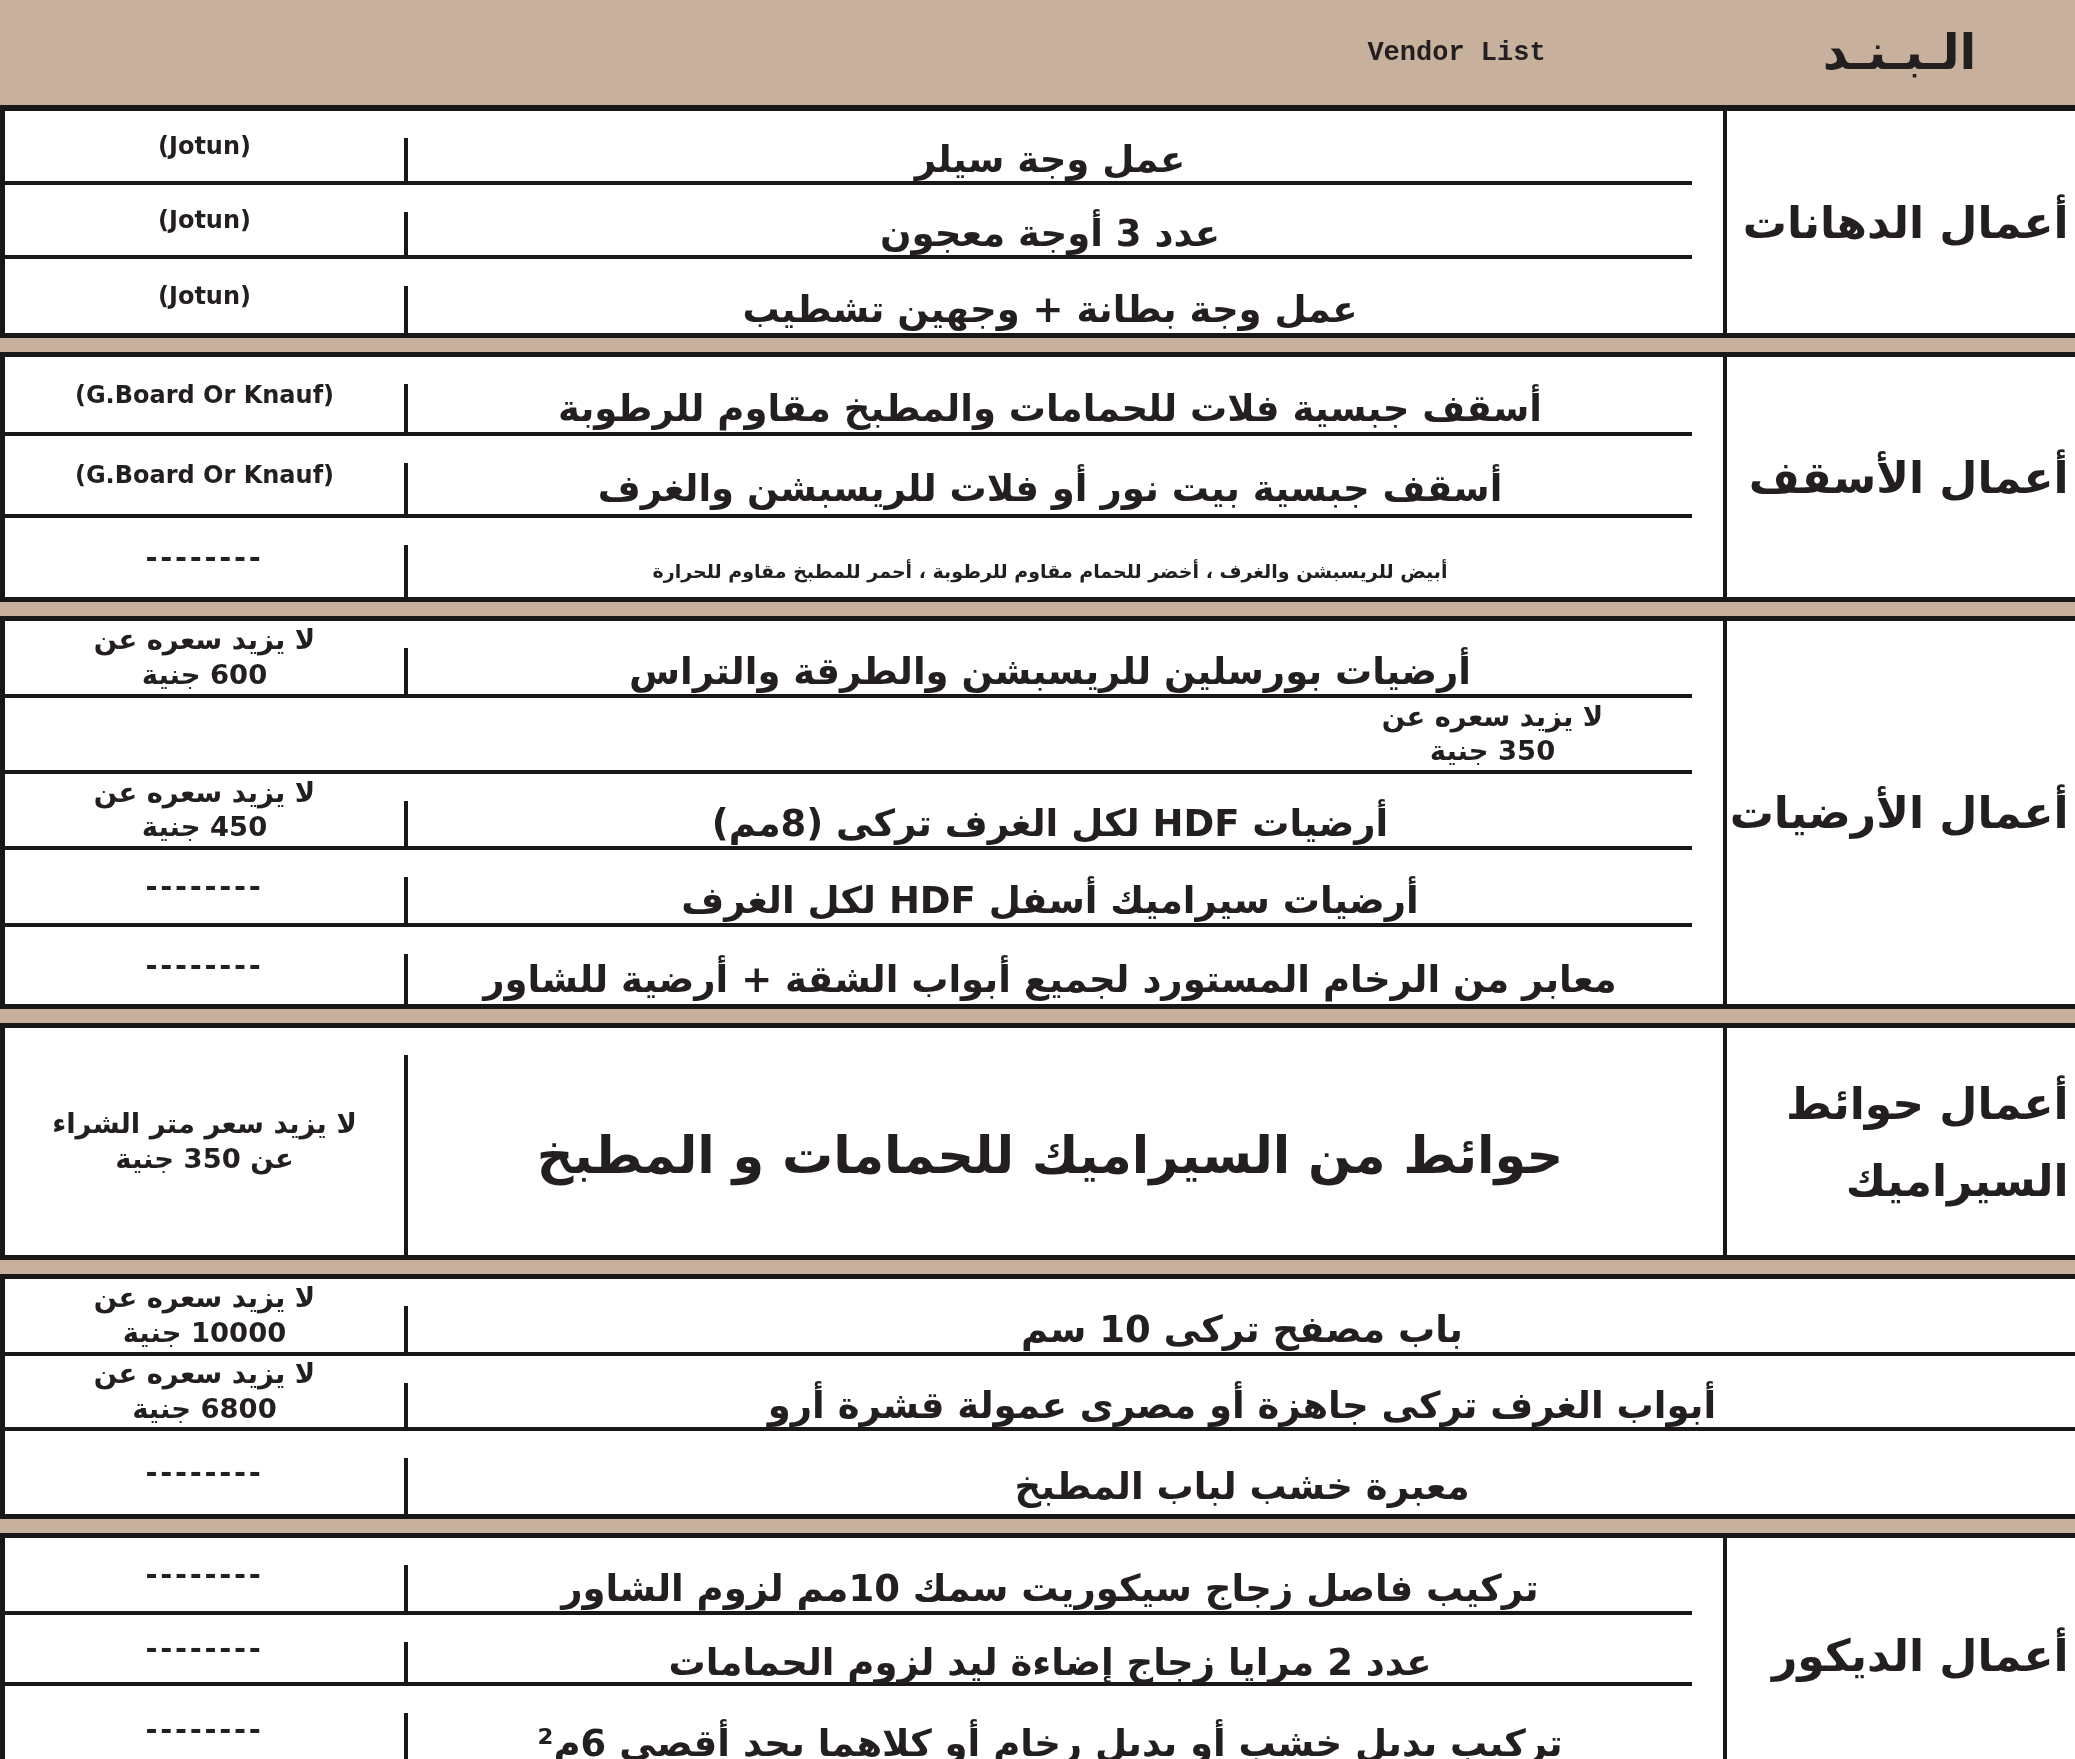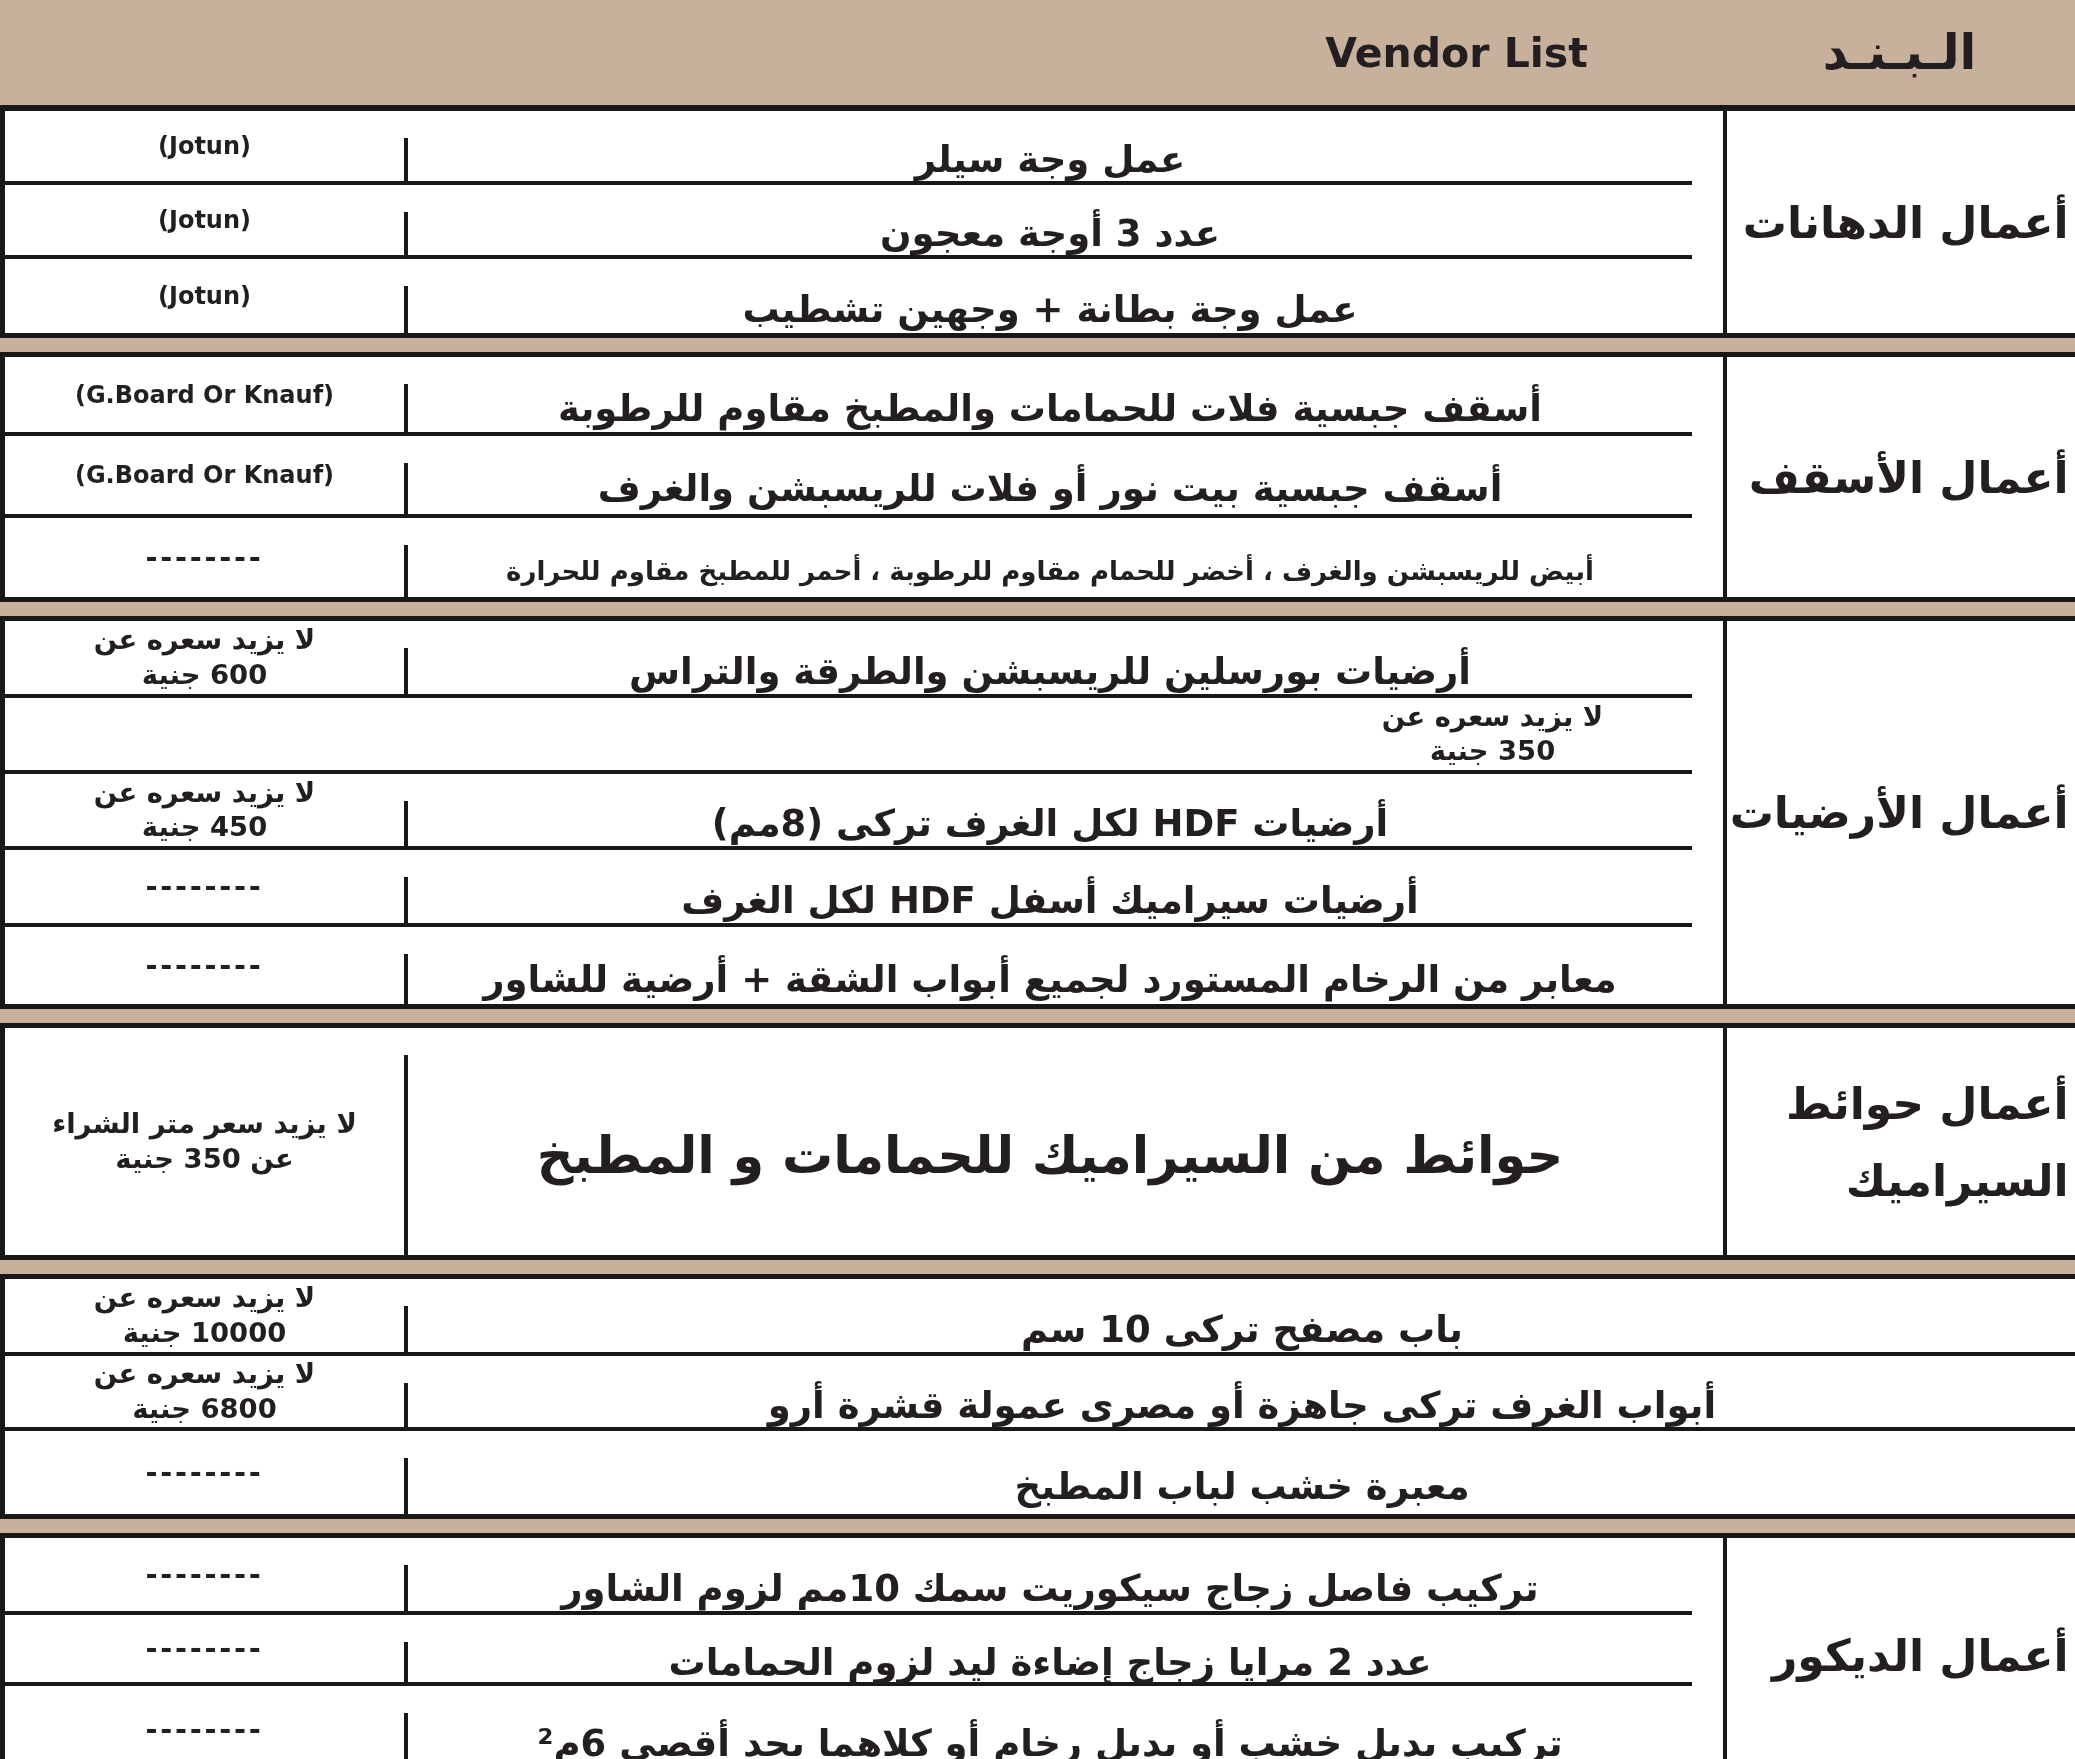--- a/index.html
+++ b/index.html
@@ -19,21 +19,21 @@
   
   .head{
     display:flex;
     height:111px;
     background:var(--band);
     border-bottom:6.4px solid var(--border);
   }
   .head-cell{display:flex;align-items:center;justify-content:center;}
   .head-item{width:353px;font-size:49px;}
   .head-desc{flex:1;font-size:49px;padding-left:137px;}
-  .head-vendor{width:405px;font-size:41px;padding-right:128px;}
+  .head-vendor{width:405px;font-size:27px;padding-right:128px;font-family:Liberation Mono, monospace;}
 
   
   .block{
     display:flex;
     border-left:5.5px solid var(--border);
   }
   .cat{
     width:353px;
     border-left:4.6px solid var(--border);
     display:flex;
@@ -61,21 +61,21 @@
   .vendor{
     width:399px;
     display:flex;align-items:center;justify-content:center;
     text-align:center;
     font-size:24px;
     white-space:pre-line;
     line-height:1.25;
   }
   .vendor.price{font-size:27.4px;}
   .vendor.dash{font-size:29px;letter-spacing:2.7px;}
-  .desc.small{font-size:26px;text-align:center;}
+  .desc.small{font-size:19px;text-align:center;}
   .desc.big{font-size:51px;}
 
   
   .h81{height:74px;} .h84{height:77px;} .h83{height:76px;}
   .h86{height:79px;} .h90{height:82px;} .h82{height:75px;}
   .h91{height:83px;} .h78{height:71px;} .h95{height:87px;}
   .h248{height:227px;}
 
   
   .band{

